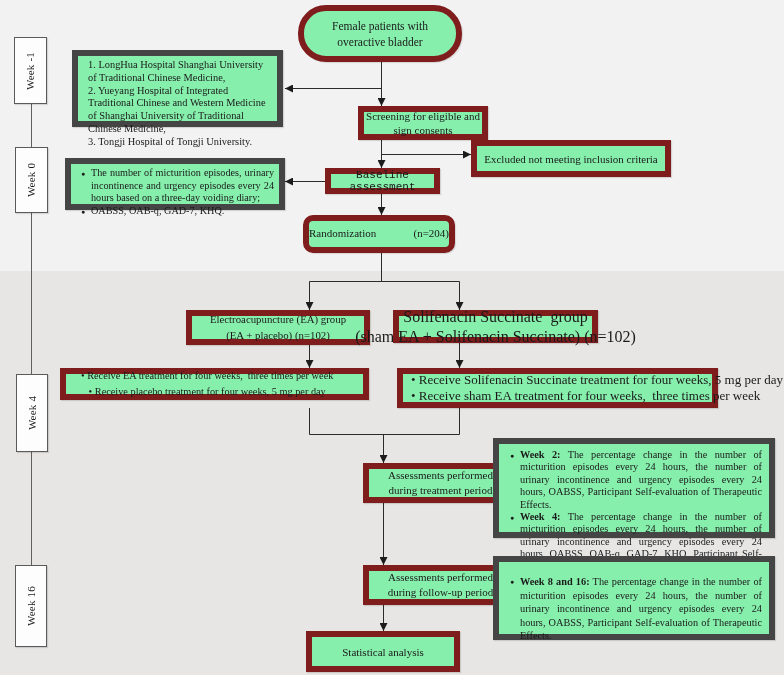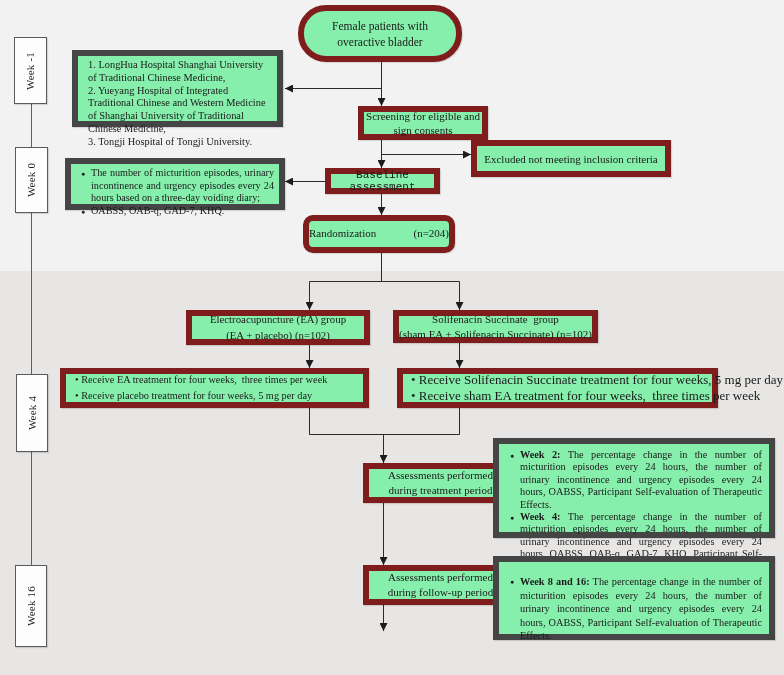--- a/index.html
+++ b/index.html
@@ -35,23 +35,23 @@
   #node-hospitals{left:72px;top:50px;width:211px;height:77px;align-items:flex-start;justify-content:flex-start;
     font-size:10.4px;line-height:12.8px;padding:3px 10px;}
   #node-screening{left:318px;top:106px;width:130px;height:34px;font-size:11px;line-height:14.5px;margin-left:40px;}
   #node-excluded{left:471px;top:133px;width:200px;height:37px;font-size:11px;margin-top:7px;}
   #node-week0-measures{left:65px;top:158px;width:220px;height:52px;align-items:flex-start;justify-content:flex-start;
     padding:3px 5px 0 4px;}
   #node-baseline{left:325px;top:168px;width:115px;height:26px;font-size:11px;font-family:Liberation Mono, monospace;}
   #node-randomization{left:303px;top:215px;width:152px;height:38px;border-radius:10px;
     flex-direction:row;justify-content:space-between;padding:4px 0 5px 0;font-size:11px;line-height:13px;}
   #node-ea-group{left:186px;top:310px;width:184px;height:35px;font-size:10.8px;line-height:15.5px;}
-  #node-ss-group{left:393px;top:310px;width:205px;height:33px;font-size:11px;line-height:15px;}
-  #node-ea-treatment{left:60px;top:368px;width:309px;height:40px;justify-content:flex-start;
-    font-size:10.3px;line-height:16px;padding-left:9px;}
+  #node-ss-group{left:393px;top:310px;width:205px;height:33px;font-size:16px;line-height:20px;}
+  #node-ea-treatment{left:60px;top:368px;width:309px;height:32px;justify-content:flex-start;
+    font-size:10.3px;line-height:16px;padding-left:15px;text-align:center;}
   #node-ss-treatment{left:397px;top:368px;width:321px;height:40px;justify-content:flex-start;
     font-size:13px;line-height:16px;padding-left:8px;}
   #node-treatment-assessments,#node-followup-assessments{left:319px;top:463px;width:155px;height:40px;
     font-size:11px;line-height:15px;margin-left:44px;}
   #node-followup-assessments{top:565px;}
   #node-week24-outcomes{left:493px;top:438px;width:282px;height:100px;align-items:flex-start;justify-content:flex-start;
     padding:5px 7px 0 5px;}
   #node-week816-outcomes{left:493px;top:556px;width:282px;height:84px;align-items:flex-start;justify-content:flex-start;
     padding:13px 7px 0 5px;}
   #node-statistical{left:306px;top:631px;width:154px;height:41px;font-size:11px;}
@@ -182,13 +182,14 @@
 
   <div class="box dark" id="node-week816-outcomes">
     <div class="blist outcomes816">
       <div class="brow">
         <span class="bdot">●</span>
         <div class="btext"><span class="bold">Week 8 and 16:</span> <span>The percentage change in the number of micturition episodes every 24 hours, the number of urinary incontinence and urgency episodes every 24 hours, OABSS, Participant Self-evaluation of Therapeutic Effects.</span></div>
       </div>
     </div>
   </div>
 
+  <div class="box center" id="node-statistical">Statistical analysis</div>
 </div>
 
 </body></html>

